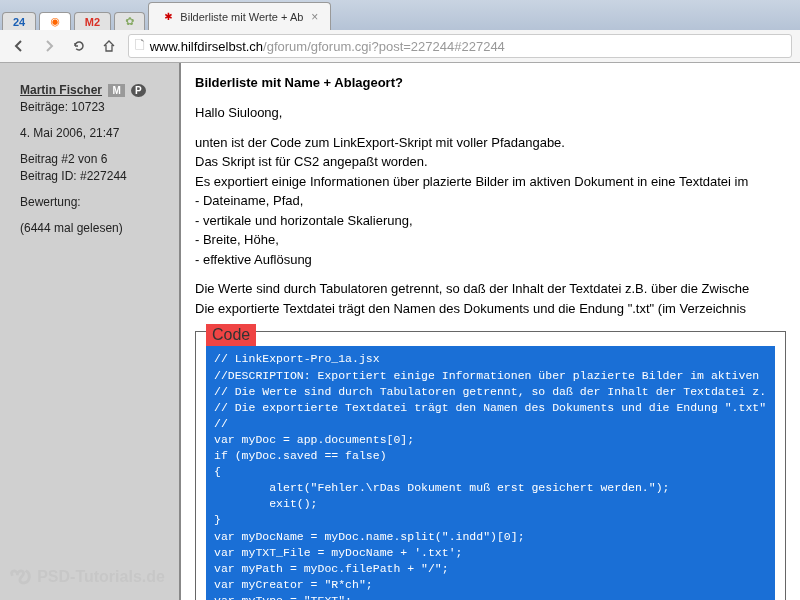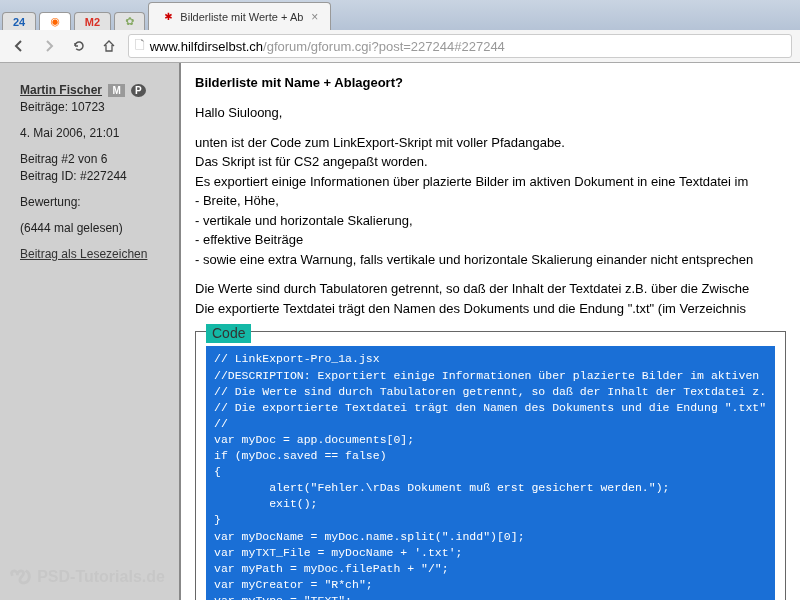--- a/index.html
+++ b/index.html
@@ -31,21 +31,21 @@
     .sidebar p { margin-bottom: 3px; }
     .sidebar .block { margin-bottom: 12px; }
     
     .main { flex: 1; padding: 12px 14px; overflow: hidden; }
     .post-title { font-weight: bold; font-size: 13px; margin-bottom: 14px; }
     .post-body { font-size: 13px; line-height: 1.35; color: #000; }
     .post-body p { margin-bottom: 2px; }
     .post-body .spaced { margin-top: 12px; }
     
     .code-box { margin-top: 14px; border: 1px solid #666; position: relative; padding-top: 4px; }
-    .code-label { position: absolute; top: -8px; left: 10px; background: #14b8a6; padding: 0 6px; font-size: 14px; color: #333; }
+    .code-label { position: absolute; top: -8px; left: 10px; background: #ef4444; padding: 0 6px; font-size: 16px; color: #333; }
     .code-inner { margin: 10px; background: #1a6fd6; color: #fff; font-family: "Courier New", monospace; font-size: 11.5px; padding: 5px 8px; line-height: 1.4; white-space: pre; overflow: hidden; }
     
     .watermark { position: absolute; left: 10px; bottom: 6px; color: #c0c0c0; font-size: 16px; font-weight: bold; display: flex; align-items: center; gap: 6px; opacity: 0.55; }
     .watermark-icon { font-size: 24px; }
   </style>
 </head>
 <body>
 
 <div class="browser-chrome">
   <div class="tab-strip">
@@ -100,48 +100,45 @@
   <div class="sidebar">
     <div class="block">
       <p>
         <a href="#" class="author-name">Martin Fischer</a>
         <span class="badge">M</span>
         <span class="badge" style="background:#555;border-radius:50%">P</span>
       </p>
       <p>Beiträge: 10723</p>
     </div>
     <div class="block">
-      <p>4. Mai 2006, 21:01</p>
+      <p>4. Mai 2006, 21:47</p>
     </div>
     <div class="block">
       <p>Beitrag #2 von 6</p>
       <p>Beitrag ID: #227244</p>
     </div>
     <div class="block">
       <p>Bewertung:</p>
     </div>
     <div class="block">
       <p>(6444 mal gelesen)</p>
     </div>
-    <div class="block">
-      <p><a href="#">Beitrag als Lesezeichen</a></p>
-    </div>
   </div>
 
   <div class="main">
     <div class="post-title">Bilderliste mit Name + Ablageort?</div>
     <div class="post-body">
       <p>Hallo Siuloong,</p>
       <p class="spaced">unten ist der Code zum LinkExport-Skript mit voller Pfadangabe.</p>
       <p>Das Skript ist für CS2 angepaßt worden.</p>
       <p>Es exportiert einige Informationen über plazierte Bilder im aktiven Dokument in eine Textdatei im</p>
+      <p>- Dateiname, Pfad,</p>
+      <p>- vertikale und horizontale Skalierung,</p>
       <p>- Breite, Höhe,</p>
-      <p>- vertikale und horizontale Skalierung,</p>
-      <p>- effektive Beiträge</p>
-      <p>- sowie eine extra Warnung, falls vertikale und horizontale Skalierung einander nicht entsprechen</p>
+      <p>- effektive Auflösung</p>
       <p class="spaced">Die Werte sind durch Tabulatoren getrennt, so daß der Inhalt der Textdatei z.B. über die Zwische</p>
       <p>Die exportierte Textdatei trägt den Namen des Dokuments und die Endung ".txt" (im Verzeichnis</p>
 
       <div class="code-box">
         <div class="code-label">Code</div>
         <div class="code-inner">// LinkExport-Pro_1a.jsx
 //DESCRIPTION: Exportiert einige Informationen über plazierte Bilder im aktiven 
 // Die Werte sind durch Tabulatoren getrennt, so daß der Inhalt der Textdatei z.
 // Die exportierte Textdatei trägt den Namen des Dokuments und die Endung ".txt"
 //

